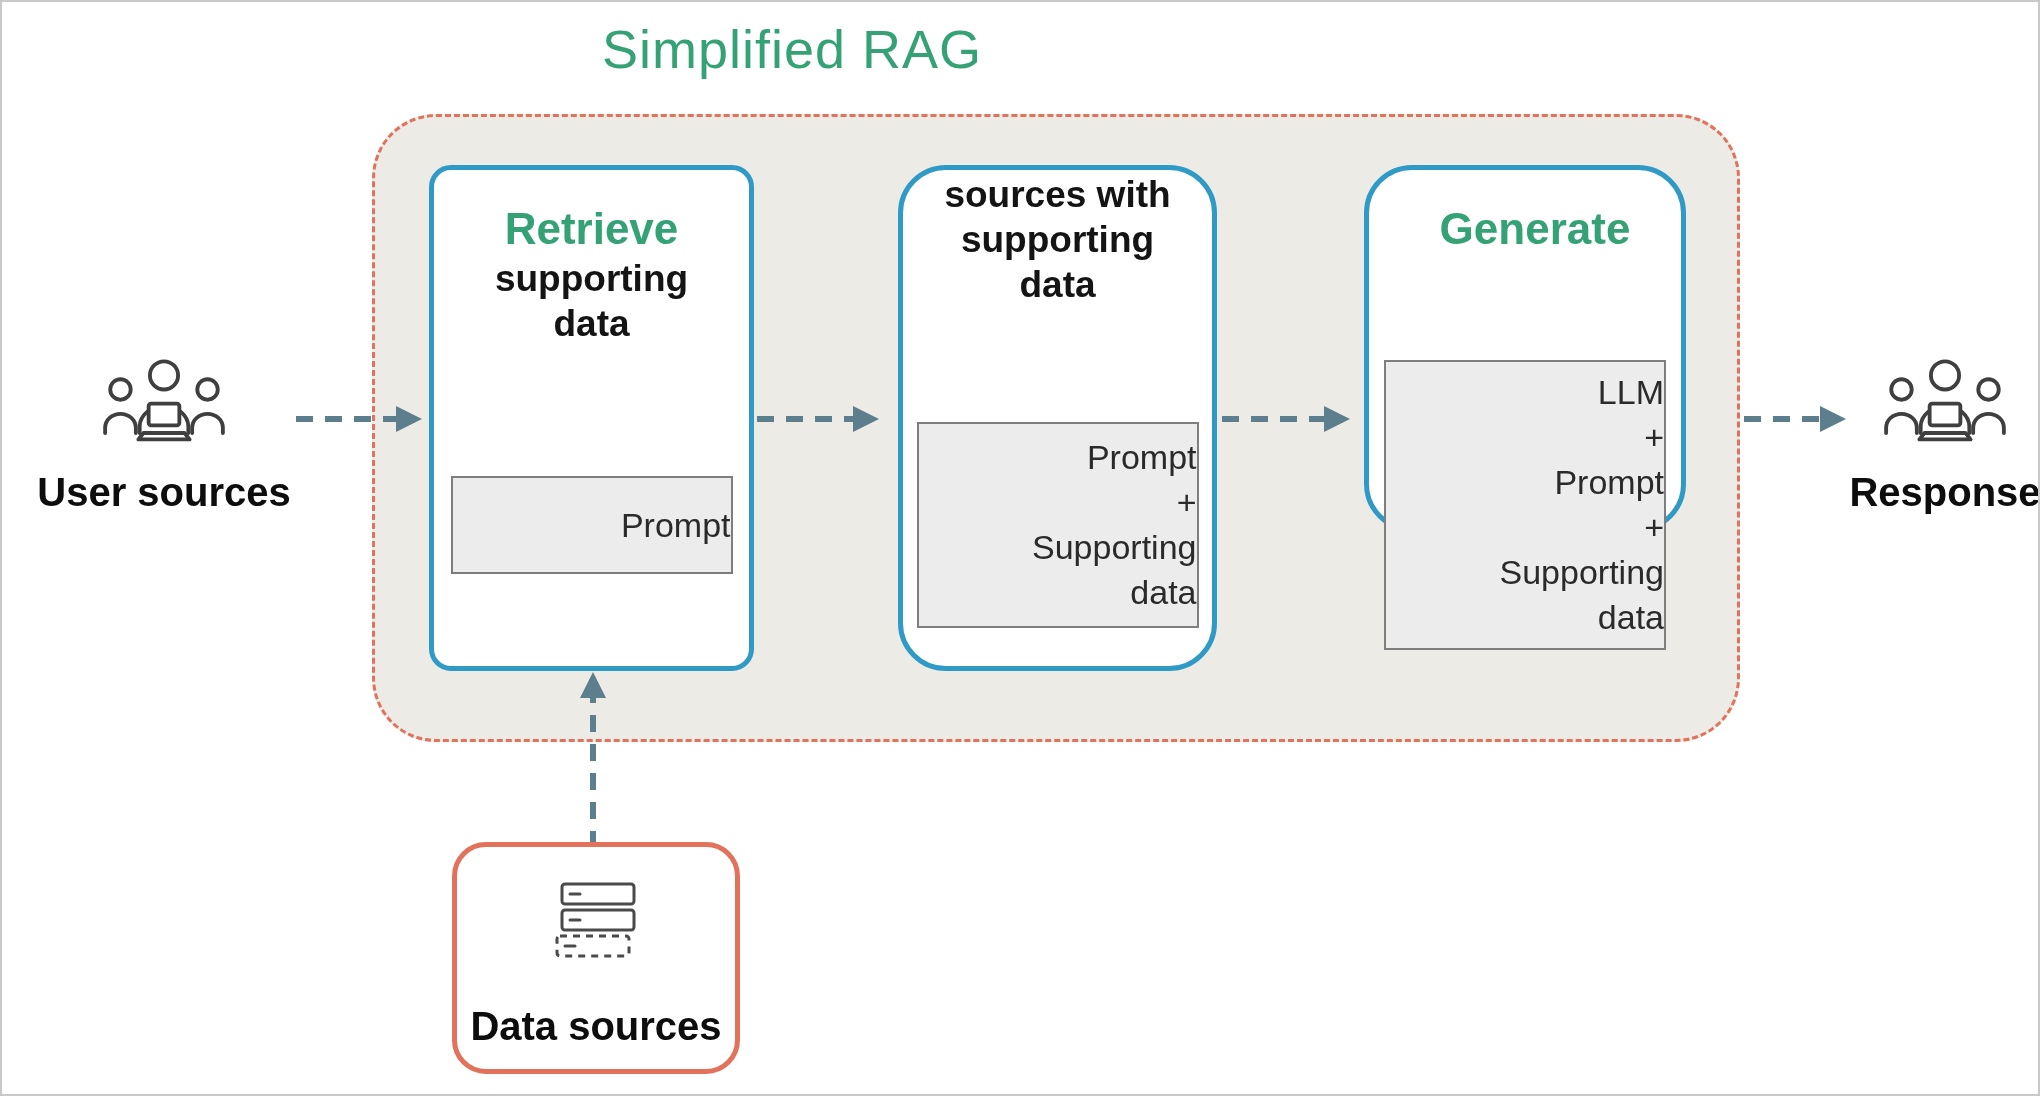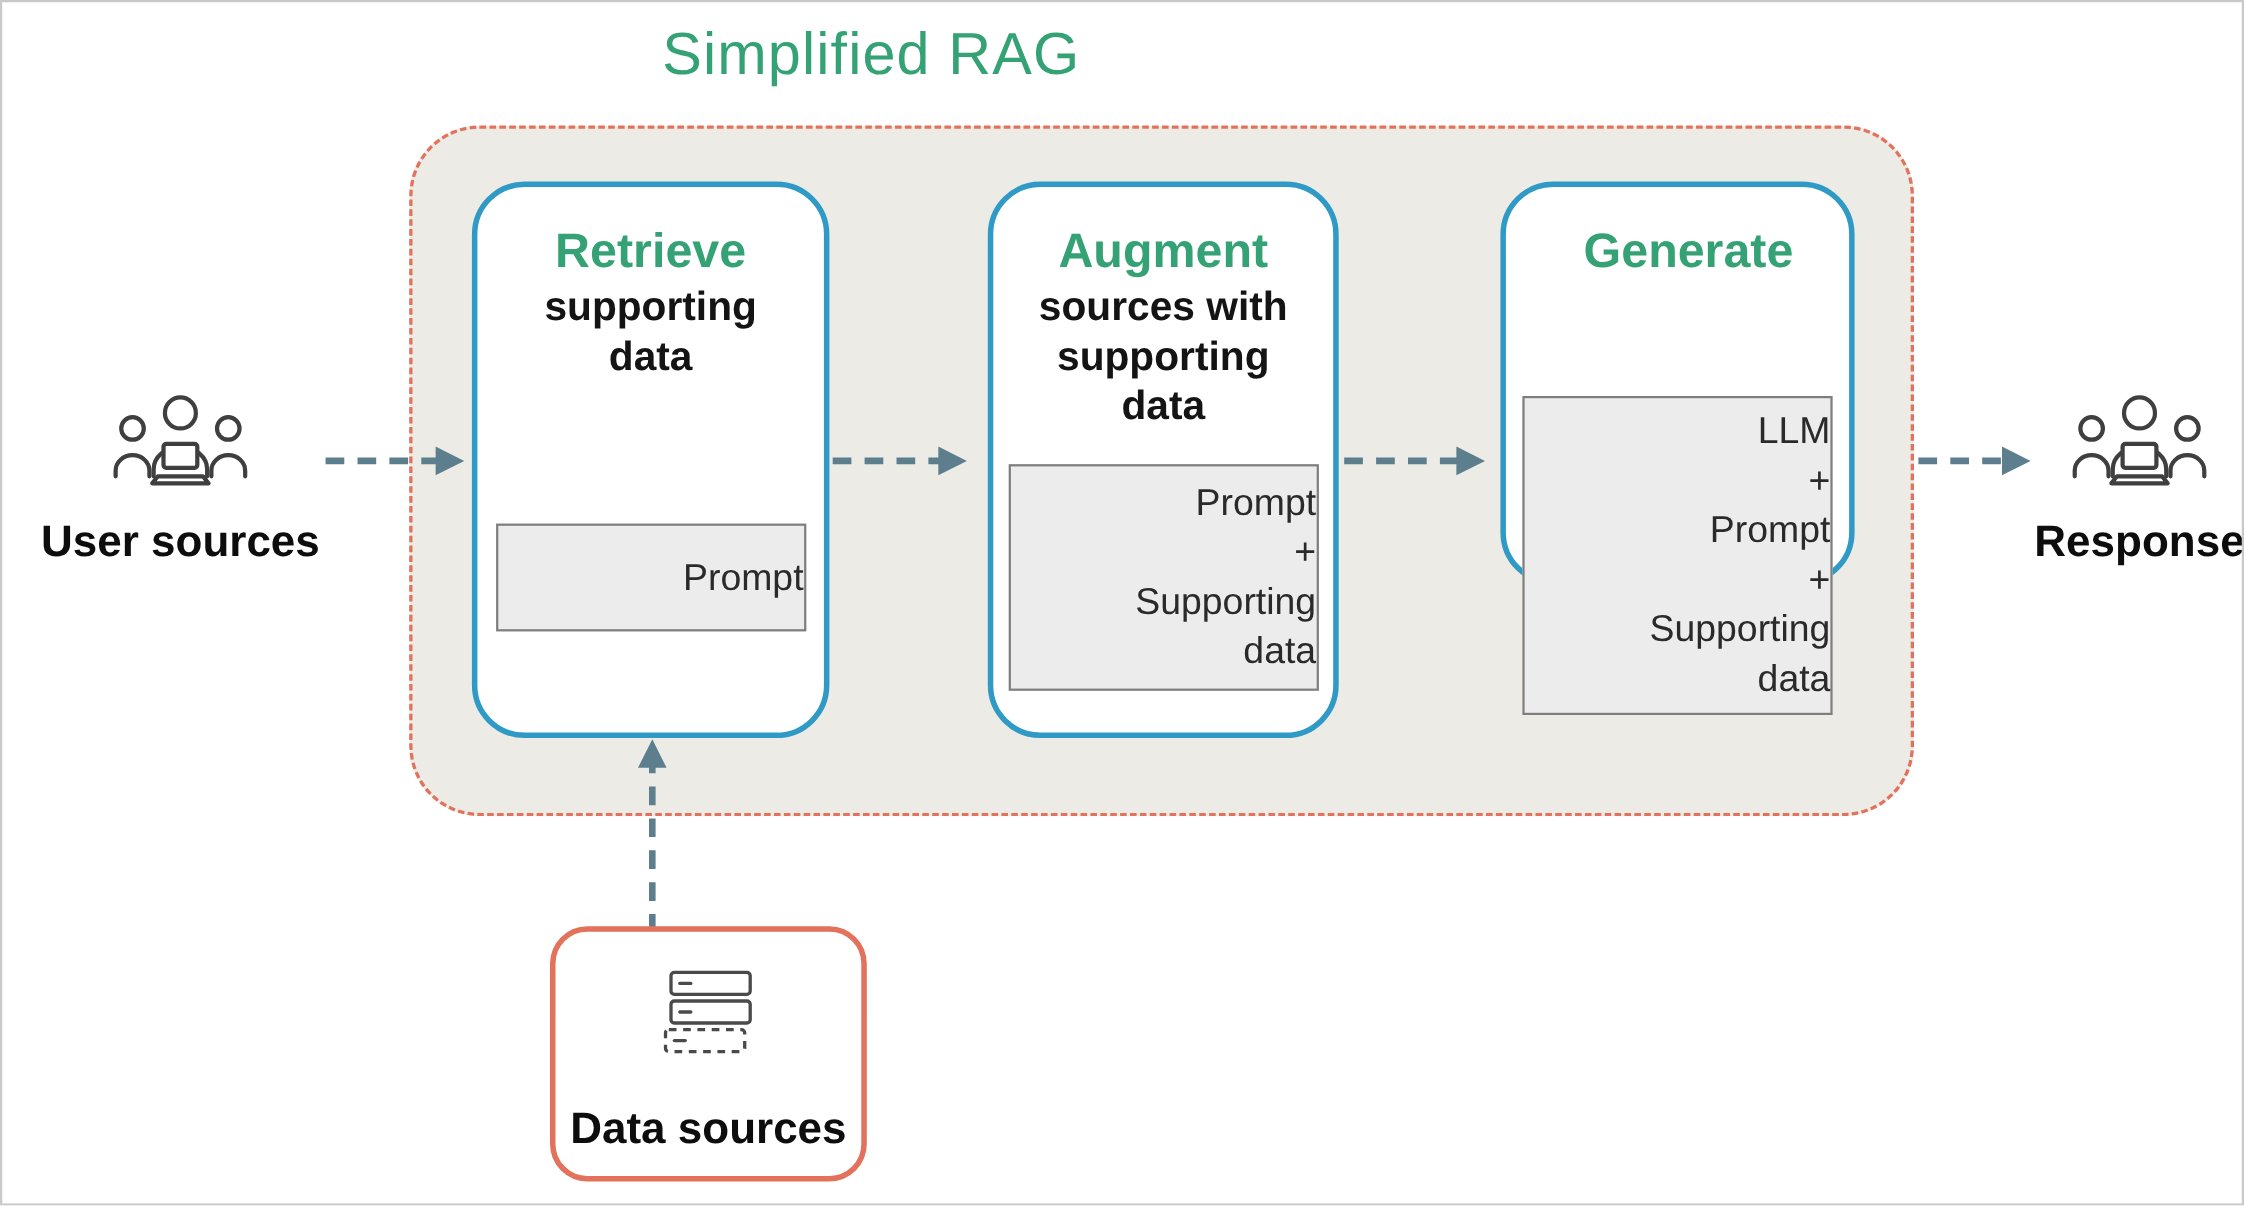--- a/index.html
+++ b/index.html
@@ -31,49 +31,48 @@
 
   .actor{position:absolute;width:264px;display:flex;flex-direction:column;align-items:center;}
   .actor svg{display:block;}
   .actor-label{font-size:40px;font-weight:700;color:#0d0d0d;margin-top:22px;white-space:nowrap;}
 
   .people-icon path,.people-icon rect,.people-icon circle{fill:#ffffff;stroke:#3f3f3f;
         stroke-width:3;stroke-linejoin:round;stroke-linecap:round;}
 
   .ds-box{position:absolute;left:450px;top:840px;width:288px;height:232px;
         background:#ffffff;border:5px solid var(--orange,#e2725b);border-radius:34px;
-        text-align:center;margin-left:48px;}
+        text-align:center;}
   .ds-box svg{margin-top:30px;}
   .ds-label{position:absolute;bottom:20px;width:100%;font-size:40px;font-weight:700;color:#0d0d0d;}
   .db-icon rect{fill:#ffffff;stroke:#4a4a4a;stroke-width:3;}
   .db-icon line{stroke:#4a4a4a;stroke-width:3;stroke-linecap:round;}
   .db-icon .dashed{stroke-dasharray:7 6;}
 </style>
 </head>
 <body>
 
 <div class="canvas">
 
   <div class="title">Simplified RAG</div>
 
   <div class="rag-container"></div>
 
-  <div class="card" style="left:427px;top:163px;width:325px;height:506px;">
+  <div class="card" style="left:427px;top:163px;width:325px;height:506px;border-radius:22px;">
     <div class="card-title">Retrieve</div>
     <div class="card-sub">
       <span class="ln">supporting</span>
       <span class="ln">data</span>
     </div>
     <div class="inner-box" style="top:306px;height:98px;">
       <span class="ln">Prompt</span>
     </div>
   </div>
 
   <div class="card" style="left:896px;top:163px;width:319px;height:506px;">
-    <div class="card-title">Augment</div>
     <div class="card-sub">
       <span class="ln">sources with</span>
       <span class="ln">supporting</span>
       <span class="ln">data</span>
     </div>
     <div class="inner-box" style="top:252px;height:206px;">
       <span class="ln">Prompt</span>
       <span class="ln">+</span>
       <span class="ln">Supporting</span>
       <span class="ln">data</span>

